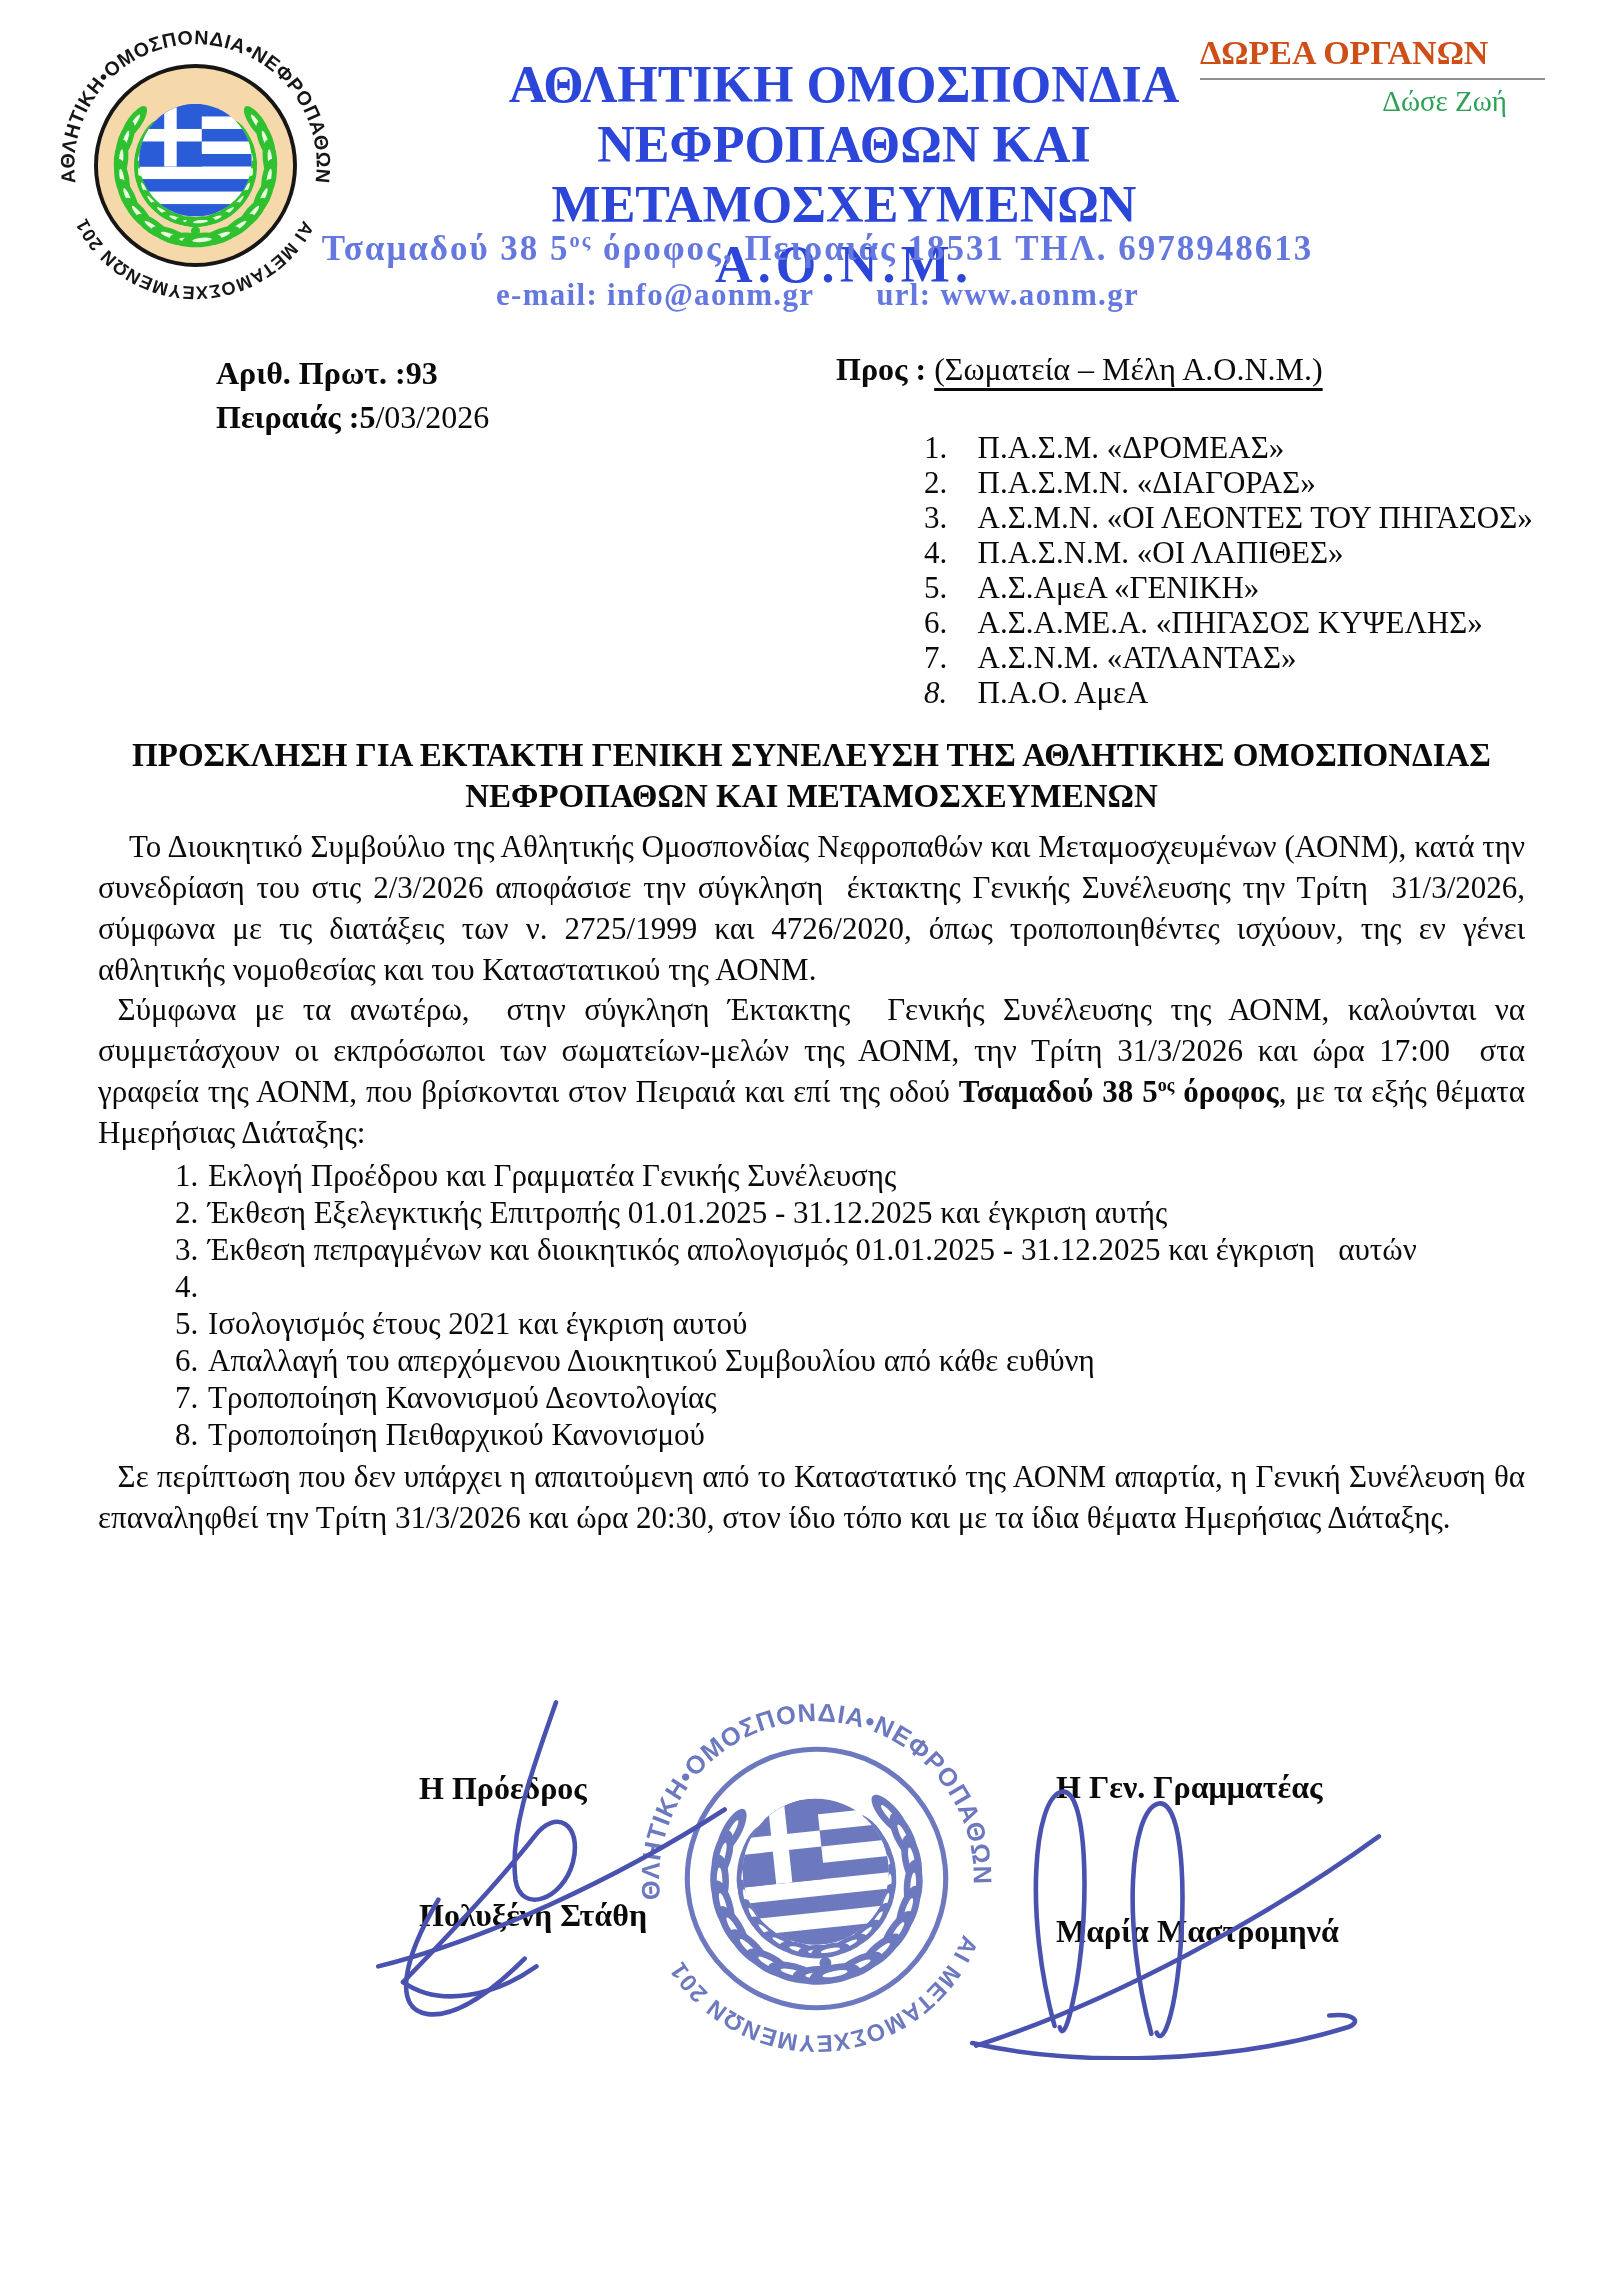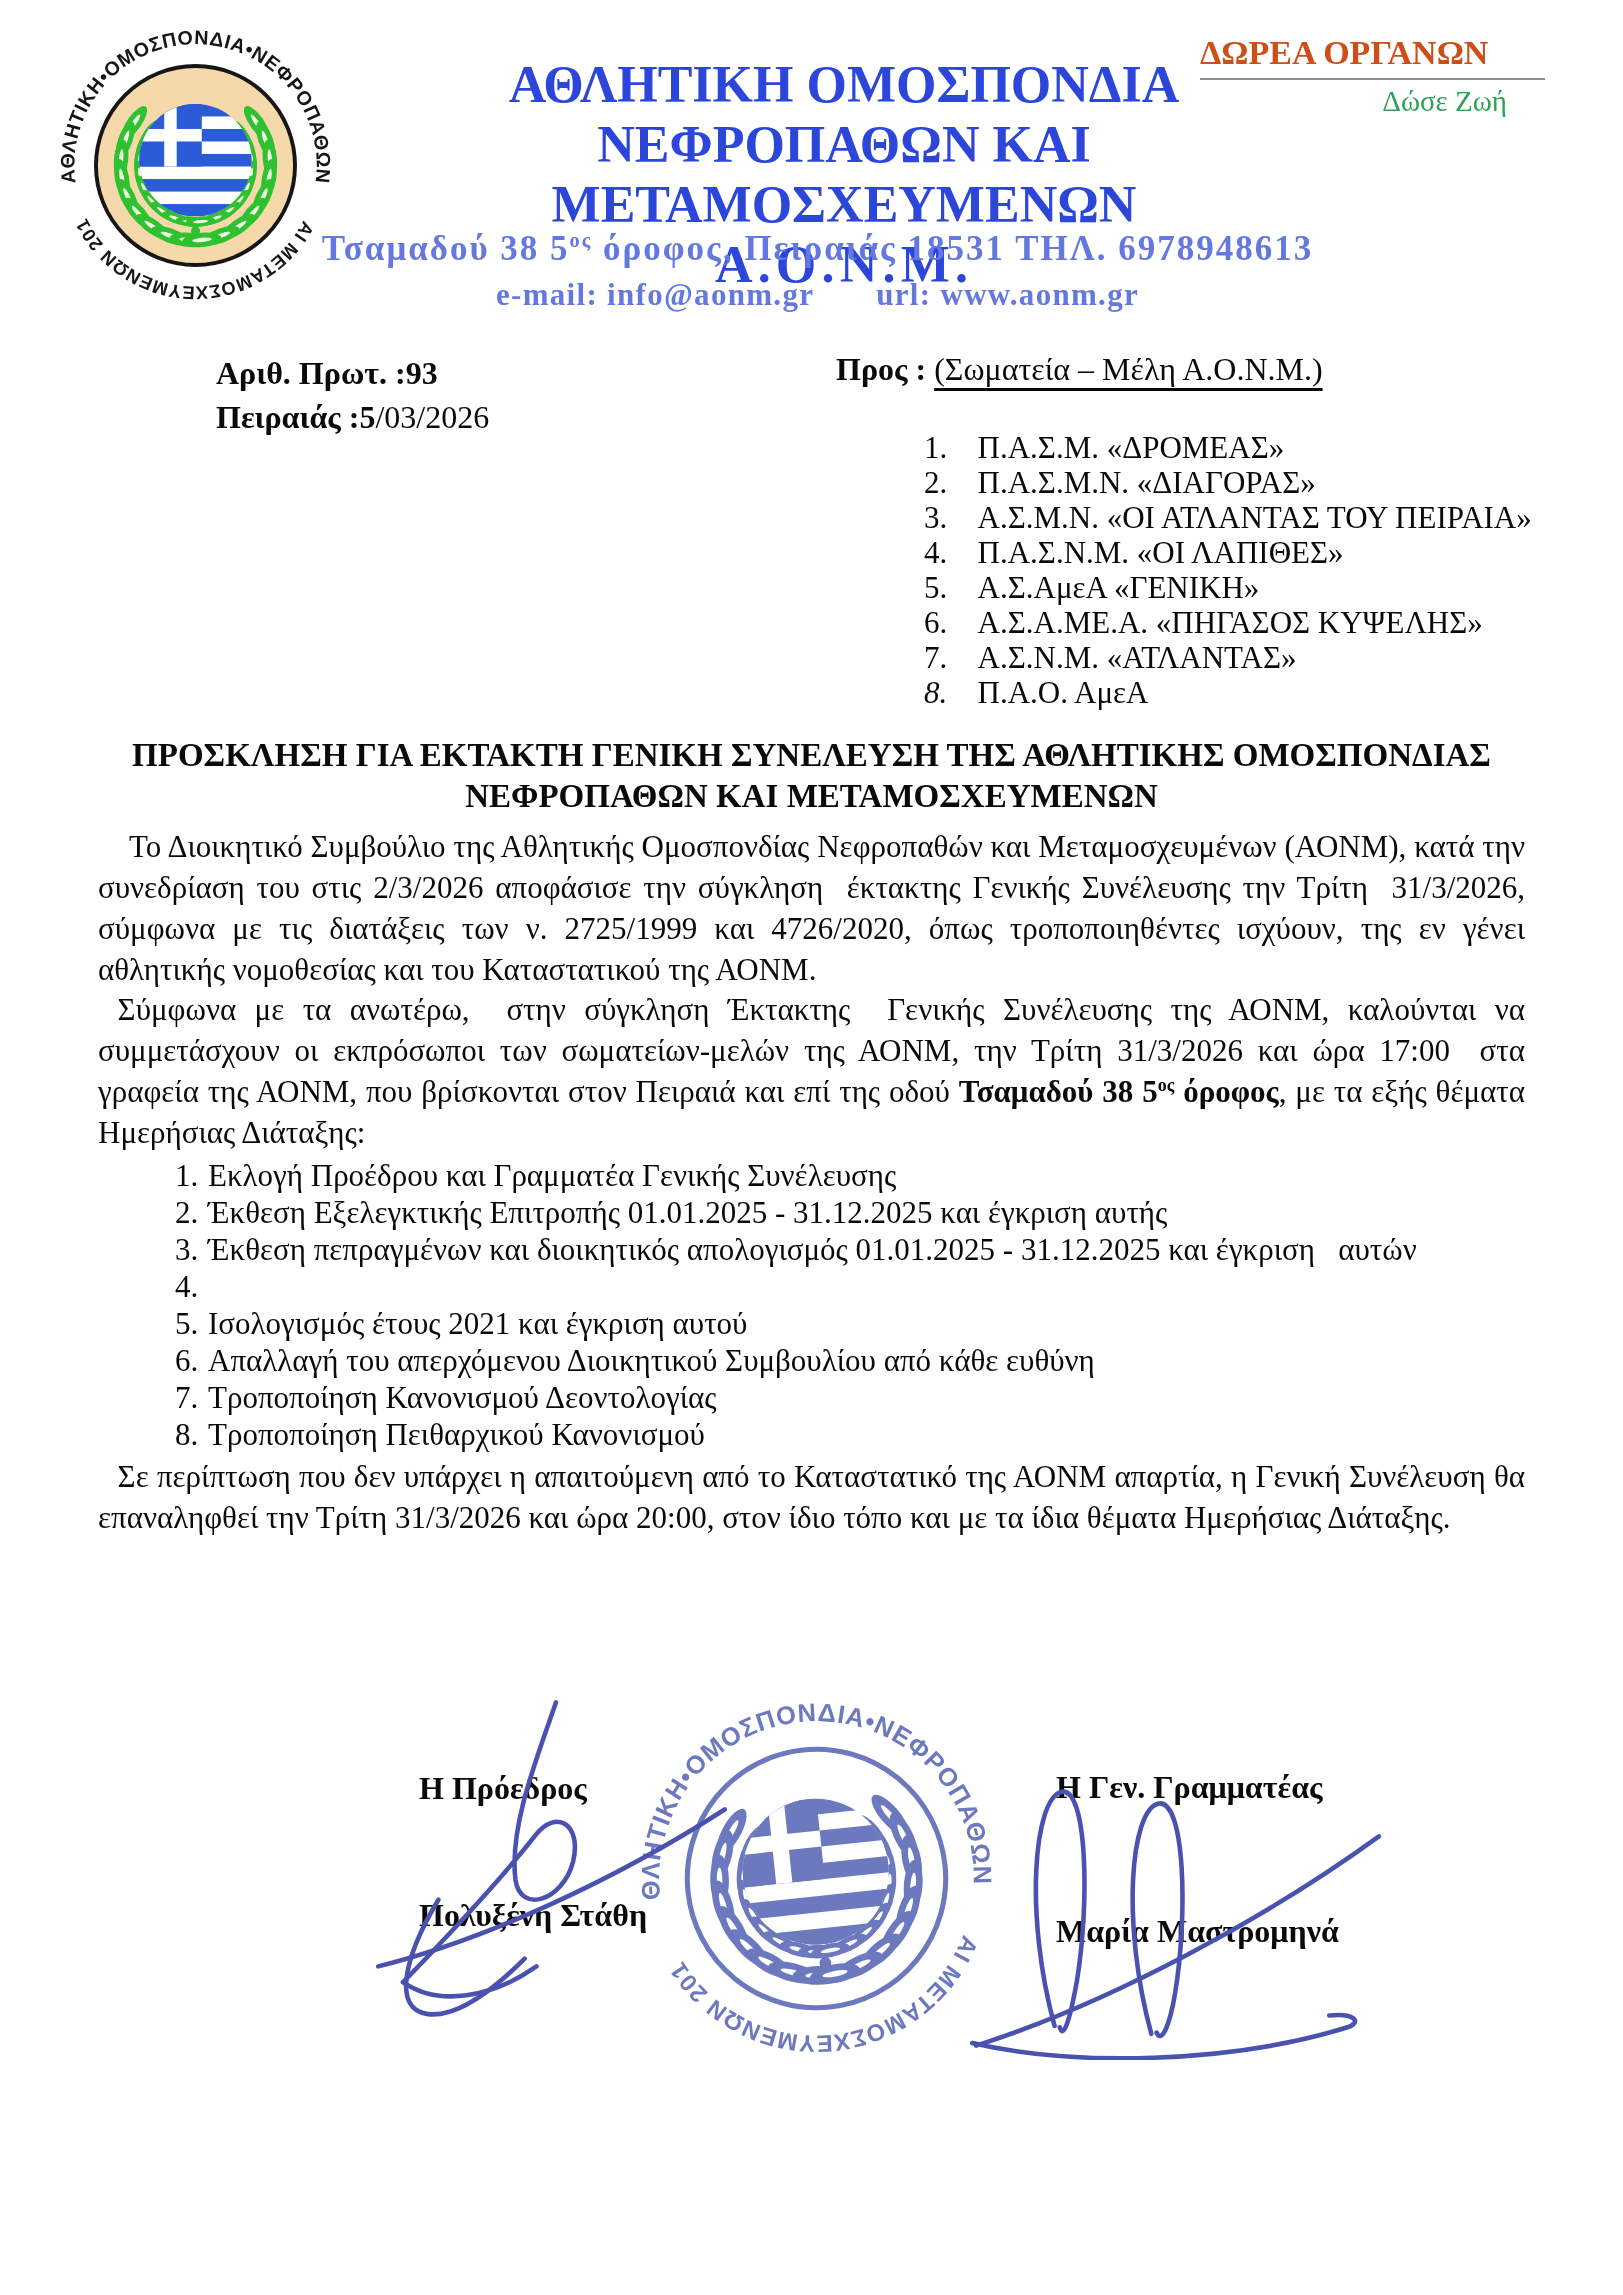--- a/index.html
+++ b/index.html
@@ -254,21 +254,21 @@
     <div class="rec-row">
         <span class="rec-num">1.</span>
         <span class="rec-name">Π.Α.Σ.Μ. «ΔΡΟΜΕΑΣ»</span>
       </div>
     <div class="rec-row">
         <span class="rec-num">2.</span>
         <span class="rec-name">Π.Α.Σ.Μ.Ν. «ΔΙΑΓΟΡΑΣ»</span>
       </div>
     <div class="rec-row">
         <span class="rec-num">3.</span>
-        <span class="rec-name">Α.Σ.Μ.Ν. «ΟΙ ΑΤΛΑΝΤΑΣ ΤΟΥ ΠΕΙΡΑΙΑ»</span>
+        <span class="rec-name">Α.Σ.Μ.Ν. «ΟΙ ΛΕΟΝΤΕΣ ΤΟΥ ΠΗΓΑΣΟΣ»</span>
       </div>
     <div class="rec-row">
         <span class="rec-num">4.</span>
         <span class="rec-name">Π.Α.Σ.Ν.Μ. «ΟΙ ΛΑΠΙΘΕΣ»</span>
       </div>
     <div class="rec-row">
         <span class="rec-num">5.</span>
         <span class="rec-name">Α.Σ.ΑμεΑ «ΓΕΝΙΚΗ»</span>
       </div>
     <div class="rec-row">
@@ -321,21 +321,21 @@
     <div class="ag-row">
         <span class="ag-num">7.</span>
         <span class="ag-text">Τροποποίηση Κανονισμού Δεοντολογίας</span>
       </div>
     <div class="ag-row">
         <span class="ag-num">8.</span>
         <span class="ag-text">Τροποποίηση Πειθαρχικού Κανονισμού</span>
       </div>
   </div>
 
-  <div class="abs para closing">Σε περίπτωση που δεν υπάρχει η απαιτούμενη από το Καταστατικό της ΑΟΝΜ απαρτία, η Γενική Συνέλευση θα επαναληφθεί την Τρίτη 31/3/2026 και ώρα 20:00, στον ίδιο τόπο και με τα ίδια θέματα Ημερήσιας Διάταξης.</div>
+  <div class="abs para closing">Σε περίπτωση που δεν υπάρχει η απαιτούμενη από το Καταστατικό της ΑΟΝΜ απαρτία, η Γενική Συνέλευση θα επαναληφθεί την Τρίτη 31/3/2026 και ώρα 20:30, στον ίδιο τόπο και με τα ίδια θέματα Ημερήσιας Διάταξης.</div>
 
 
   <div class="abs sig-label sig-left-role">Η Πρόεδρος</div>
   <div class="abs sig-label sig-left-name">Πολυξένη Στάθη</div>
   <div class="abs sig-label sig-right-role">Η Γεν. Γραμματέας</div>
   <div class="abs sig-label sig-right-name">Μαρία Μαστρομηνά</div>
 
   <div id="stamp" class="abs stamp-wrap"><svg viewBox="0 0 420 420" width="357" height="357" style="transform:rotate(-6deg)">
     <defs>
       <path id="s2t" d="M 25.7 226 A 185 185 0 1 1 394.3 226" fill="none"></path>

